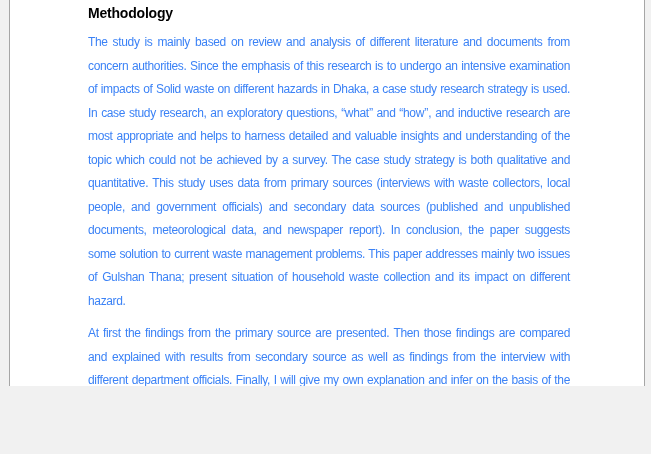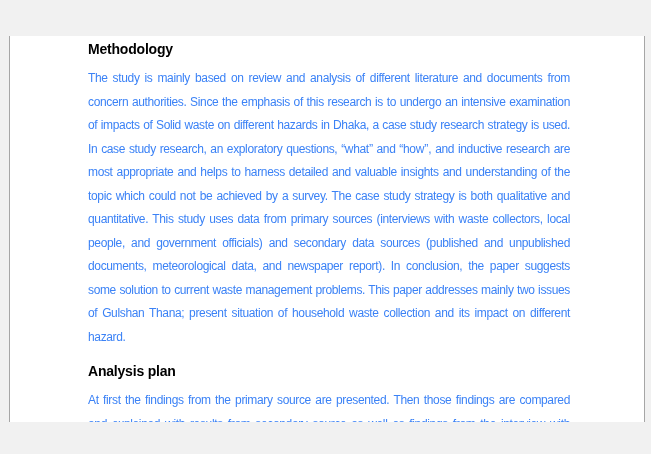--- a/index.html
+++ b/index.html
@@ -10,21 +10,20 @@
     overflow: hidden;
     background: #f1f1f1;
     font-family: "Liberation Sans", sans-serif;
   }
   .canvas {
     position: relative;
     width: 651px;
     height: 386px;
     overflow: hidden;
     background: #f1f1f1;
-    margin-top: 36px;
   }
   .page {
     position: absolute;
     top: 0;
     left: 9px;
     width: 634px;
     height: 454px;
     background: #ffffff;
     border-left: 1px solid #a6a6a6;
     border-right: 1px solid #a6a6a6;
@@ -63,18 +62,17 @@
   }
 </style>
 </head>
 <body>
 
 <div class="canvas">
   <div class="page">
     <div class="content">
       <h1 class="doc-heading heading-methodology">Methodology</h1>
       <p class="doc-para">The study is mainly based on review and analysis of different literature and documents from concern authorities. Since the emphasis of this research is to undergo an intensive examination of impacts of Solid waste on different hazards in Dhaka, a case study research strategy is used. In case study research, an exploratory questions, “what’’ and “how’’, and inductive research are most appropriate and helps to harness detailed and valuable insights and understanding of the topic which could not be achieved by a survey. The case study strategy is both qualitative and quantitative. This study uses data from primary sources (interviews with waste collectors, local people, and government officials) and secondary data sources (published and unpublished documents, meteorological data, and newspaper report). In conclusion, the paper suggests some solution to current waste management problems. This paper addresses mainly two issues of Gulshan Thana; present situation of household waste collection and its impact on different hazard.</p>
-      <h1 class="doc-heading heading-analysis">Analysis plan</h1>
       <p class="doc-para">At first the findings from the primary source are presented. Then those findings are compared and explained with results from secondary source as well as findings from the interview with different department officials. Finally, I will give my own explanation and infer on the basis of the findings and analysis.</p>
     </div>
   </div>
   <div class="table-fragment"></div>
 </div>
 
 </body></html>

